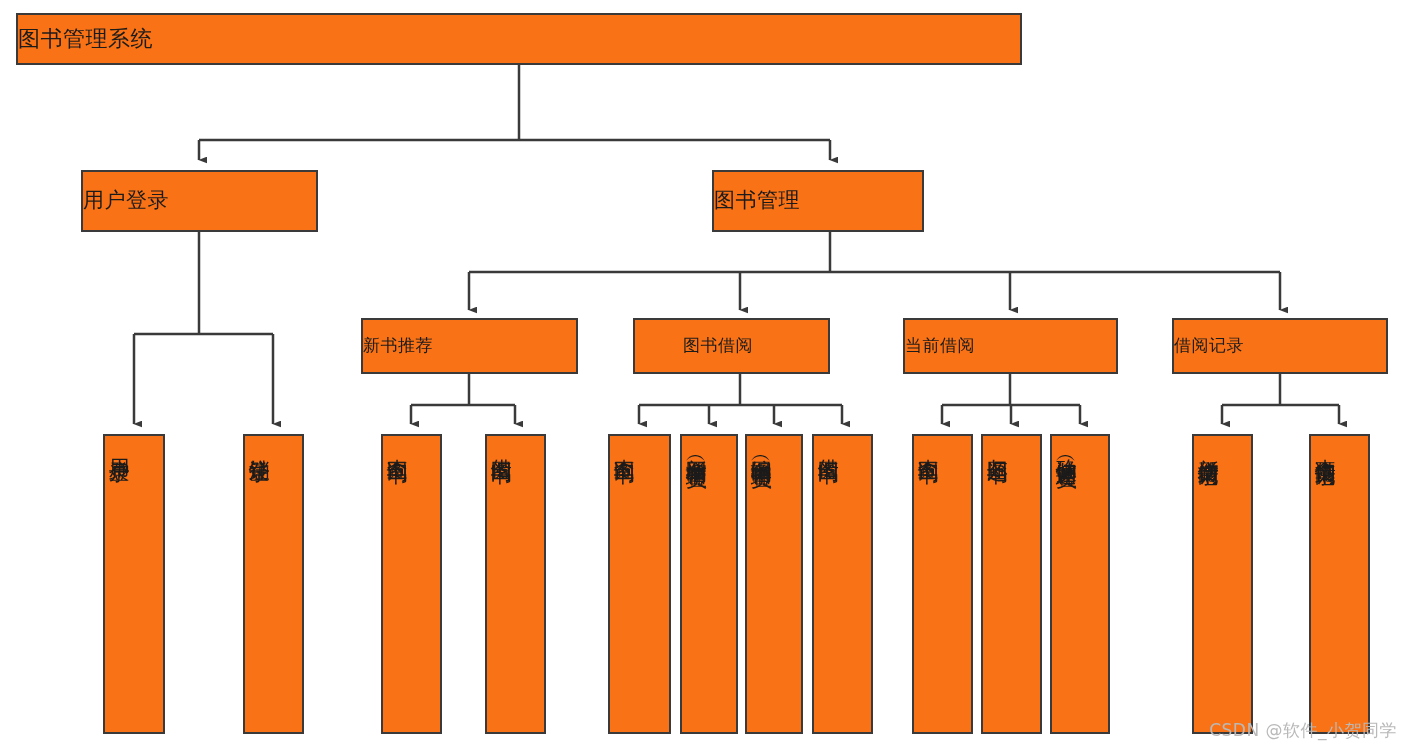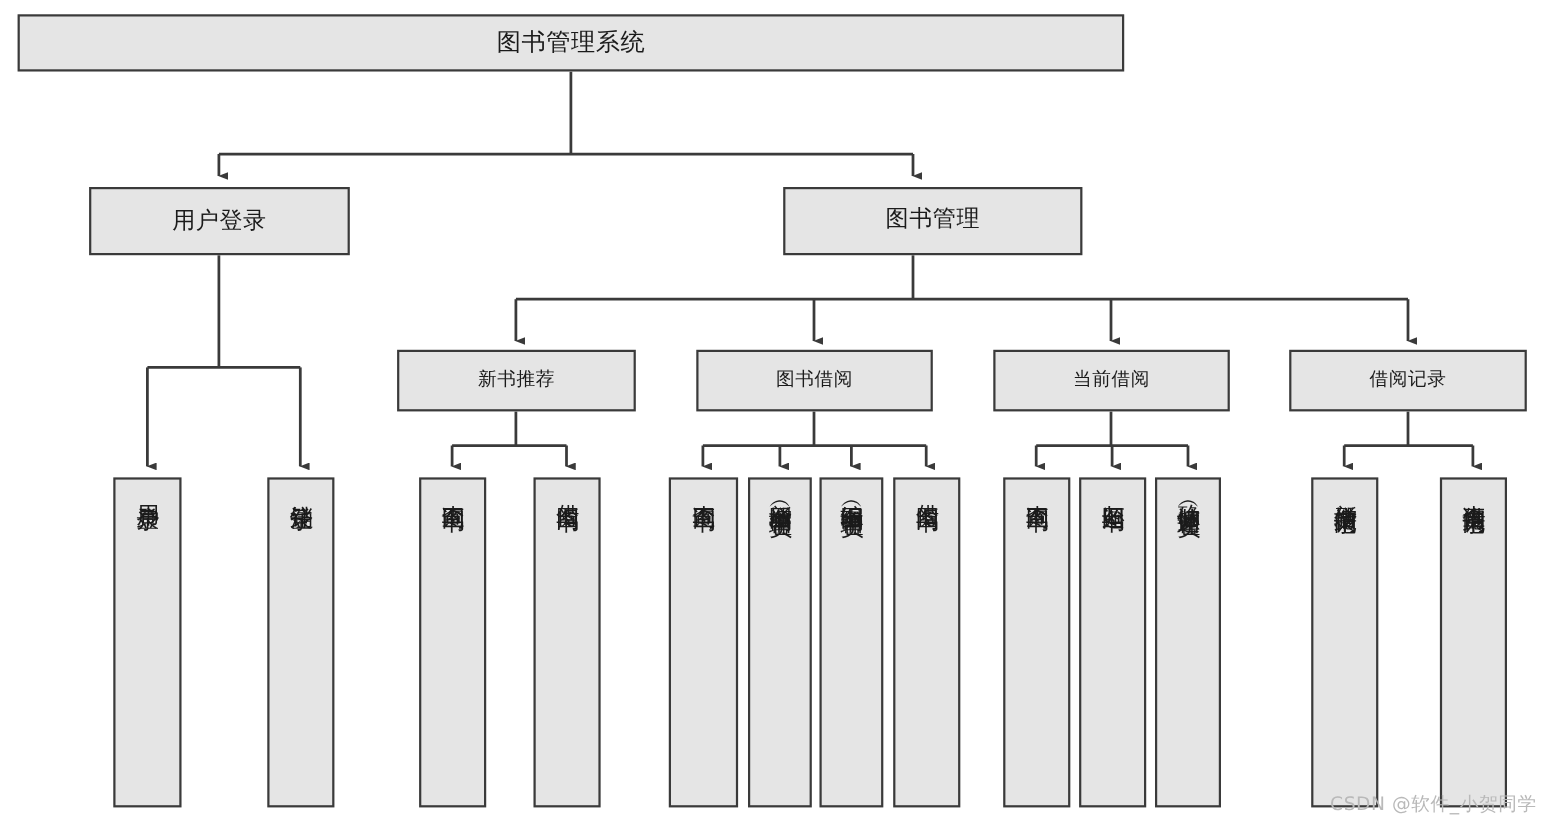--- a/index.html
+++ b/index.html
@@ -22,24 +22,24 @@
     left: 0;
     top: 0;
     width: 1405px;
     height: 747px;
     pointer-events: none;
   }
   .node {
     position: absolute;
     box-sizing: border-box;
     border: 2.5px solid #3a3a3a;
-    background: #e5e5e5;
+    background: #f97316;
     display: flex;
     align-items: center;
-    justify-content: center;
+    justify-content: flex-start;
     overflow: hidden;
   }
   .node .label {
     font-size: 21px;
     color: #1b1b1b;
     line-height: 1.12;
     letter-spacing: 0.5px;
     white-space: nowrap;
   }
   .node.vertical {
@@ -125,28 +125,28 @@
     </g>
   </svg>
 
   <div class="node root" style="left:16px; top:13px; width:1006px; height:52px;">
     <span class="label">图书管理系统</span>
   </div>
 
   <div class="node level2" style="left:81px; top:170px; width:237px; height:62px;">
     <span class="label">用户登录</span>
   </div>
-  <div class="node level2" style="left:712px; top:170px; width:272px; height:62px;font-family:Liberation Mono, monospace;">
+  <div class="node level2" style="left:712px; top:170px; width:212px; height:62px;">
     <span class="label">图书管理</span>
   </div>
 
   <div class="node level3" style="left:361px; top:318px; width:217px; height:56px;">
     <span class="label">新书推荐</span>
   </div>
-  <div class="node level3" style="left:633px; top:318px; width:215px; height:56px;">
+  <div class="node level3" style="left:633px; top:318px; width:197px; height:56px;padding-left:48px;">
     <span class="label">图书借阅</span>
   </div>
   <div class="node level3" style="left:1172px; top:318px; width:216px; height:56px;">
     <span class="label">借阅记录</span>
   </div>
   <div class="node level3" style="left:903px; top:318px; width:215px; height:56px;">
     <span class="label">当前借阅</span>
   </div>
 
   <div class="node vertical" style="left:103px; top:434px; width:62px; height:300px;">

